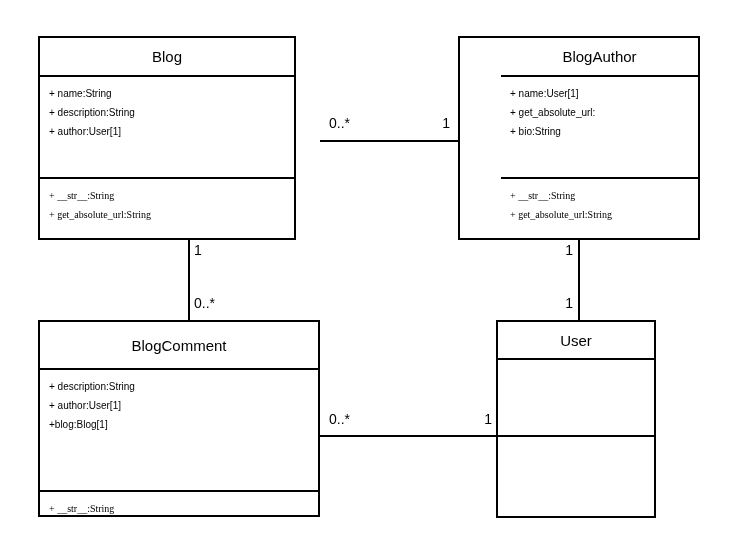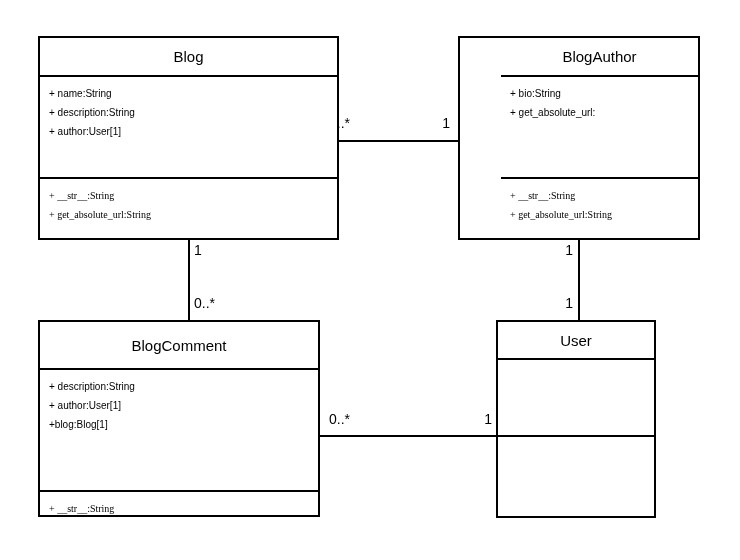--- a/index.html
+++ b/index.html
@@ -96,38 +96,39 @@
   <div class="mult" style="left:194px; top:296px;">0..*</div>
 
   <div class="edge-v" style="left:578px; top:240px; height:80px;"></div>
   <div class="mult right-aligned" style="left:528px; top:243px; width:45px;">1</div>
   <div class="mult right-aligned" style="left:528px; top:296px; width:45px;">1</div>
 
   <div class="edge-h" style="left:320px; top:435px; width:180px;"></div>
   <div class="mult" style="left:329px; top:412px;">0..*</div>
   <div class="mult right-aligned" style="left:420px; top:412px; width:72px;">1</div>
 
-  <div class="uml-class" style="left:38px; top:36px; width:301px; height:204px;">
+  <div class="uml-class" style="left:38px; top:36px; width:258px; height:204px;">
     <div class="uml-name" style="height:39px;">Blog</div>
     <div class="uml-compartment divided" style="height:102px;">
       <div class="uml-member">+ name:String</div>
       <div class="uml-member">+ description:String</div>
       <div class="uml-member">+ author:User[1]</div>
     </div>
     <div class="uml-compartment grow">
       <div class="uml-member">+ __str__:String</div>
       <div class="uml-member">+ get_absolute_url:String</div>
     </div>
   </div>
 
   <div class="uml-class" style="left:458px; top:36px; width:242px; height:204px;padding-left:41px;">
     <div class="uml-name" style="height:39px;">BlogAuthor</div>
     <div class="uml-compartment divided" style="height:102px;">
+      <div class="uml-member">+ name:User[1]</div>
+      <div class="uml-member">+ get_absolute_url:</div>
       <div class="uml-member">+ bio:String</div>
-      <div class="uml-member">+ get_absolute_url:</div>
     </div>
     <div class="uml-compartment grow">
       <div class="uml-member">+ __str__:String</div>
       <div class="uml-member">+ get_absolute_url:String</div>
     </div>
   </div>
 
   <div class="uml-class" style="left:38px; top:320px; width:282px; height:197px;">
     <div class="uml-name" style="height:48px;">BlogComment</div>
     <div class="uml-compartment divided" style="height:122px;">

